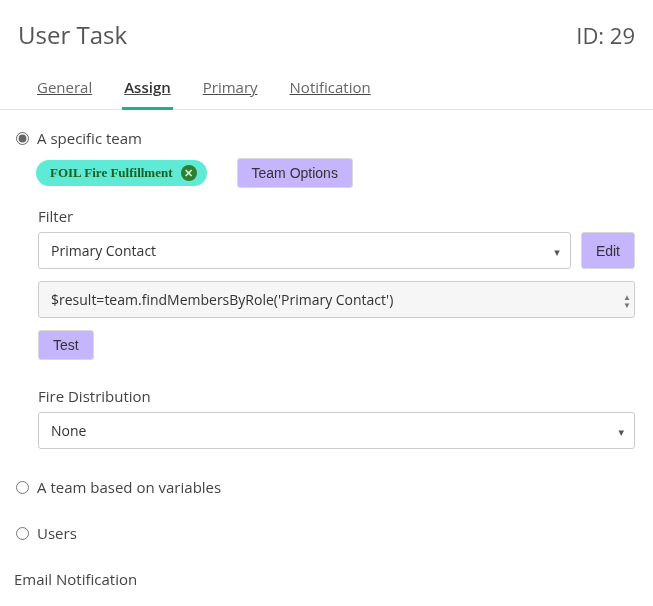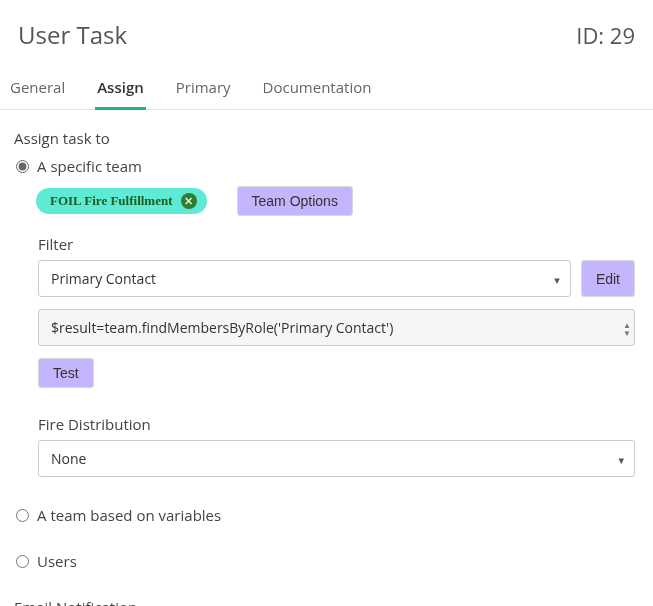--- a/index.html
+++ b/index.html
@@ -24,23 +24,24 @@
     color: #555;
   }
   .header .id {
     font-size: 22px;
     font-weight: 400;
     color: #555;
   }
   .tabs {
     display: flex;
     gap: 28px;
-    padding: 0 8px;
+    padding: 0 35px;
     border-bottom: 1px solid #e5e5e5;
     margin-top: 10px;
+    text-decoration: underline;
   }
   .tab {
     padding: 8px 2px 10px 2px;
     font-size: 15px;
     color: #666;
     cursor: pointer;
     border-bottom: 3px solid transparent;
     margin-bottom: -1px;
   }
   .tab.active {
@@ -190,26 +191,25 @@
 
 <div class="header">
   <h1>User Task</h1>
   <div class="id">ID: 29</div>
 </div>
 
 <div class="tabs">
   <div class="tab">General</div>
   <div class="tab active">Assign</div>
   <div class="tab">Primary</div>
-  <div class="tab">Documentation</div>
+  <div class="tab">Notification</div>
 </div>
 
 <div class="content">
 
-  <div class="section-label">Assign task to</div>
 
   <div class="radio-row">
     <input type="radio" name="assignto" checked="" style="">
     <label>A specific team</label>
   </div>
 
   <div class="chip-row">
     <span class="chip">
       <span>FOIL Fire Fulfillment</span>
       <span class="close">✕</span>

